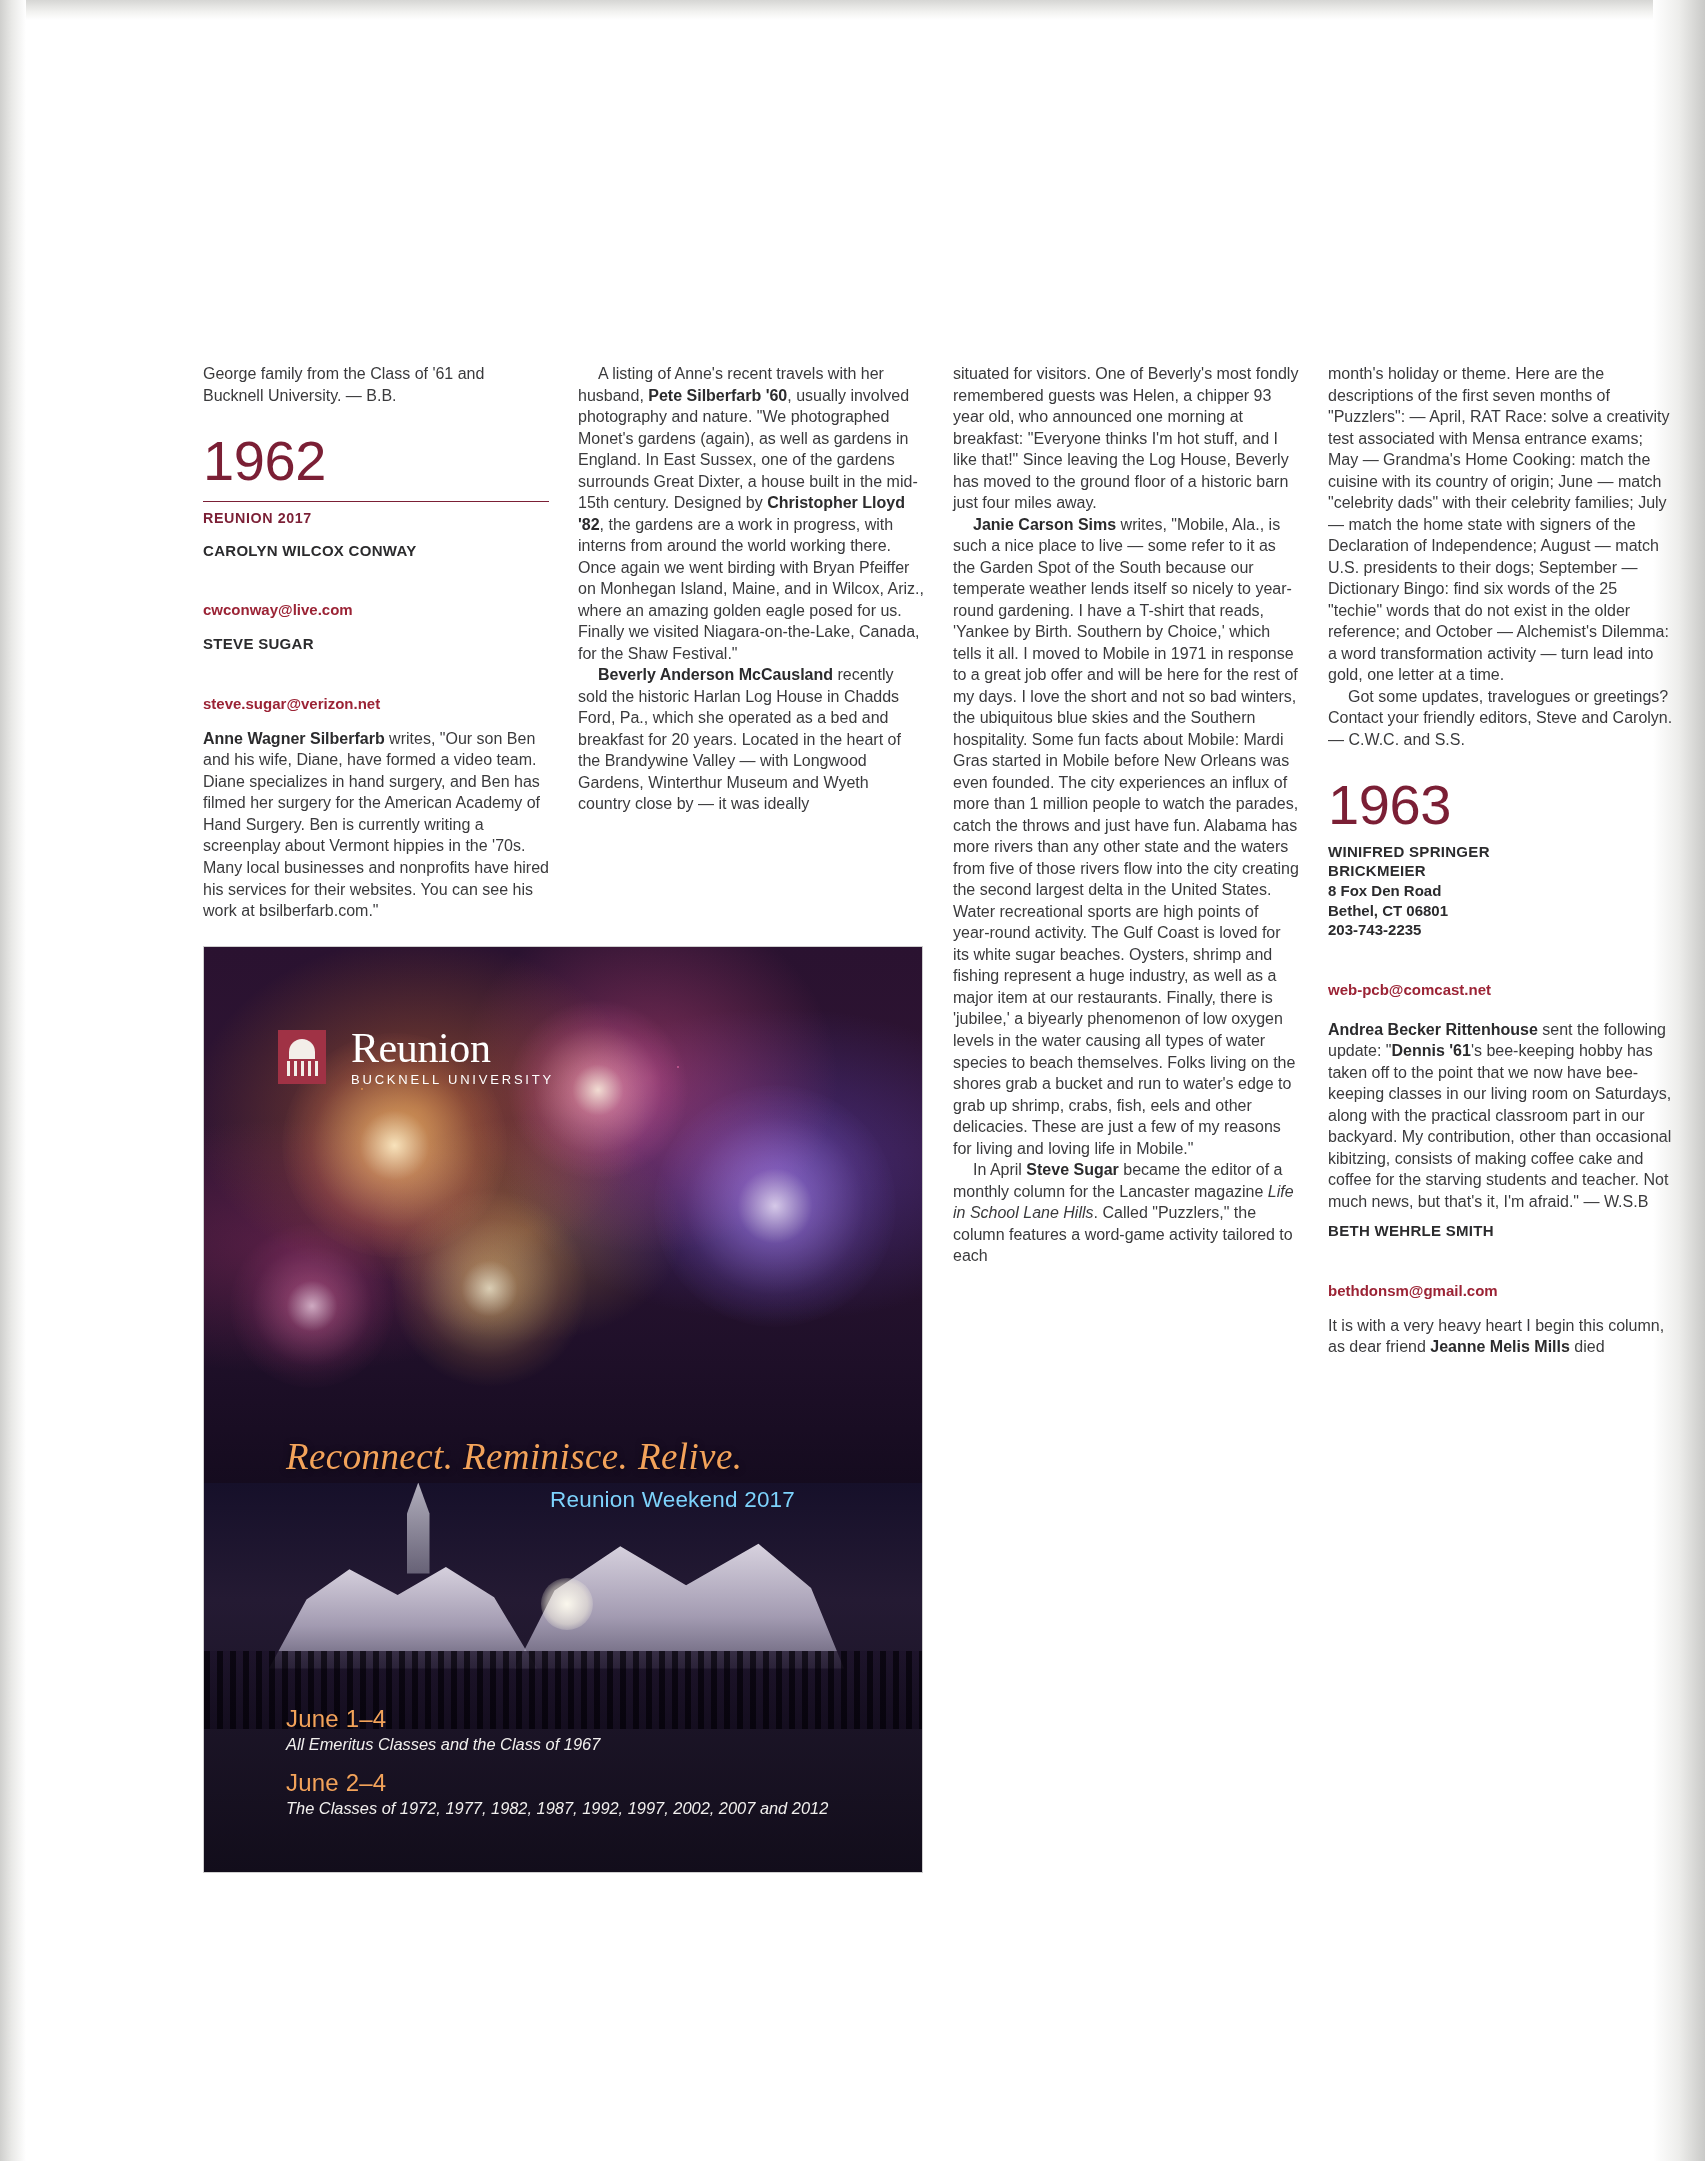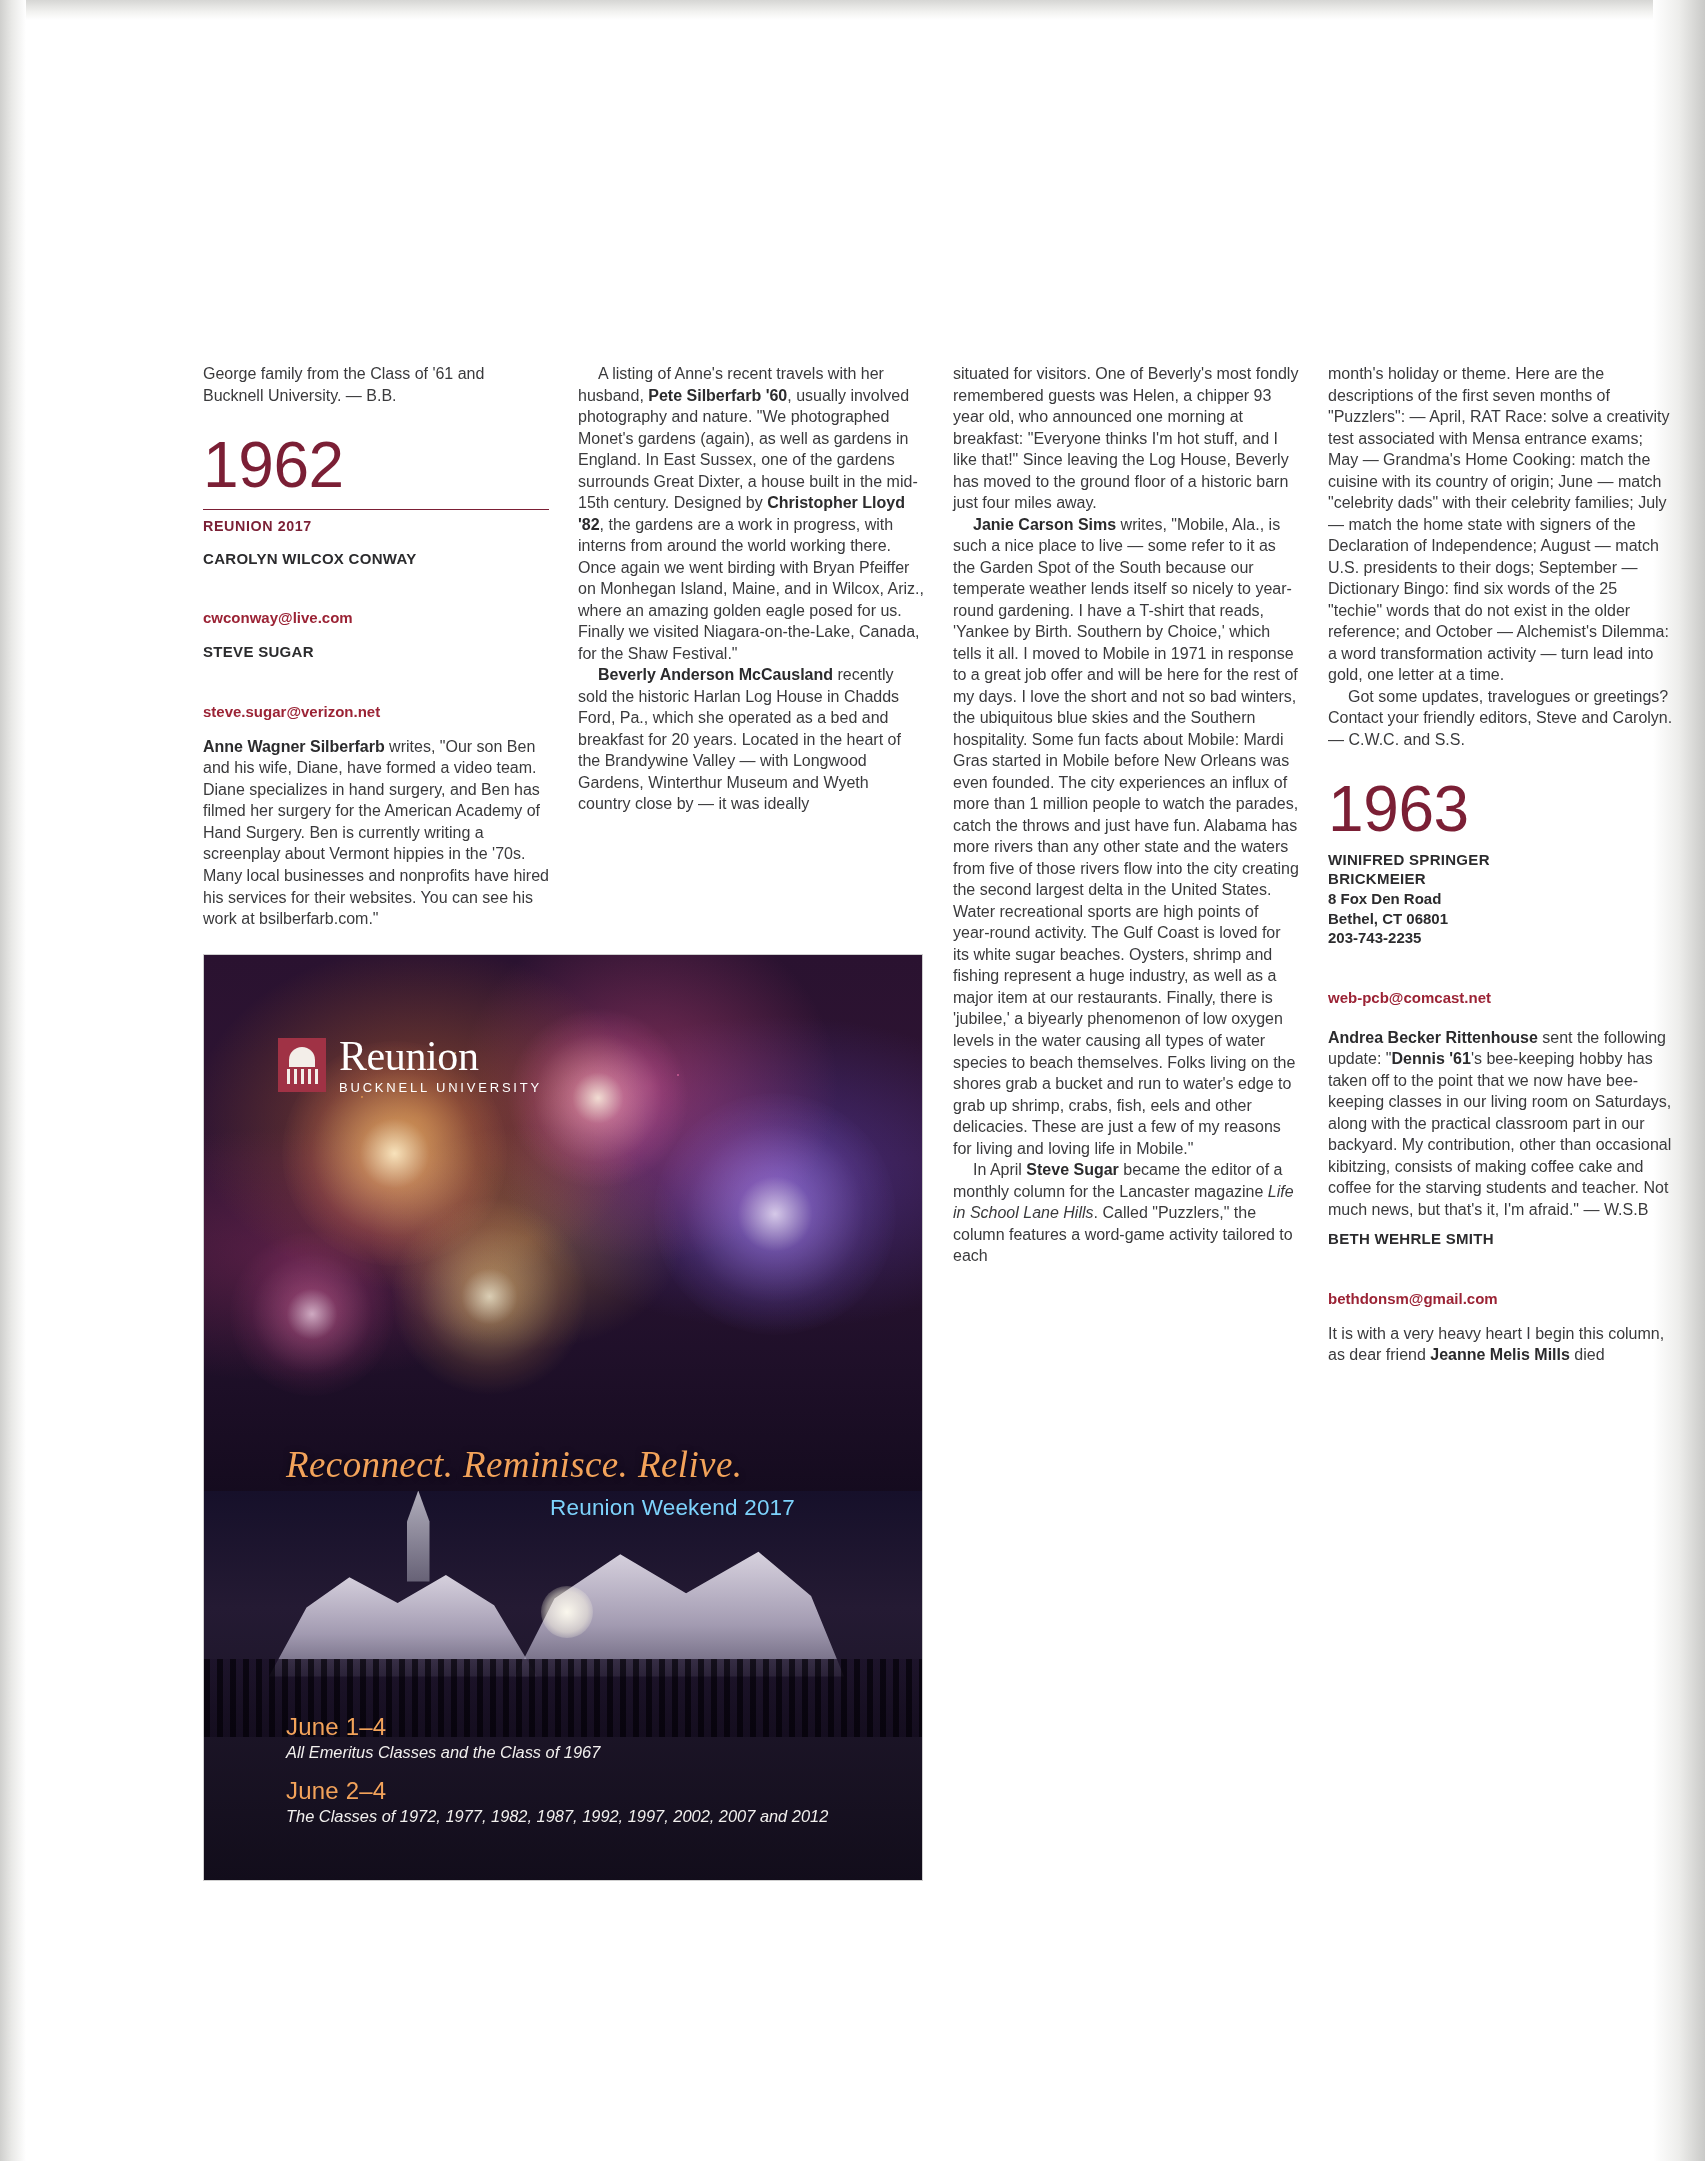--- a/index.html
+++ b/index.html
@@ -68,21 +68,21 @@
   }
   .indent {
     text-indent: 20px;
   }
   b, .b {
     font-weight: bold;
     color: #2b2b2d;
   }
 
   .yearhead {
-    font-size: 64px;
+    font-size: 56px;
     line-height: 1;
     color: #7b1f35;
     font-family: "Liberation Sans", sans-serif;
     font-weight: normal;
     letter-spacing: -0.4px;
     margin: 0;
   }
   .year-1962 { margin-top: 27px; }
   .reunion-line {
     border-top: 1.3px solid #7b1f35;
@@ -199,21 +199,21 @@
     height: 78px;
     background:
       repeating-linear-gradient(to right, rgba(8,4,14,0.85) 0 6px, rgba(30,20,44,0.6) 6px 13px),
       linear-gradient(to top, rgba(5,3,10,0.95), rgba(20,12,30,0.3));
   }
   .ad-logo-box {
     position: absolute;
     left: 74px; top: 80px;
     display: flex;
     align-items: center;
-    gap: 13px;
+    gap: 25px;
   }
   .ad-logo-mark {
     width: 48px; height: 54px;
     background: #a03245;
     position: relative;
   }
   .ad-logo-mark::before {
     content: "";
     position: absolute;
     left: 11.2px; top: 9.5px;

